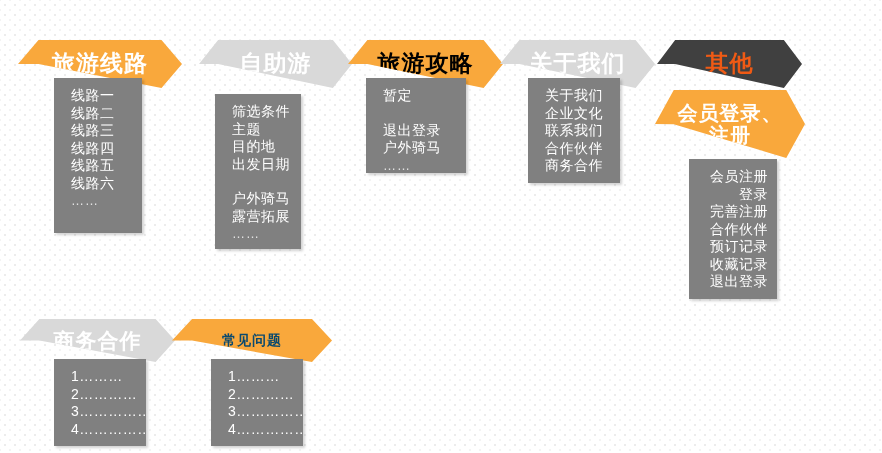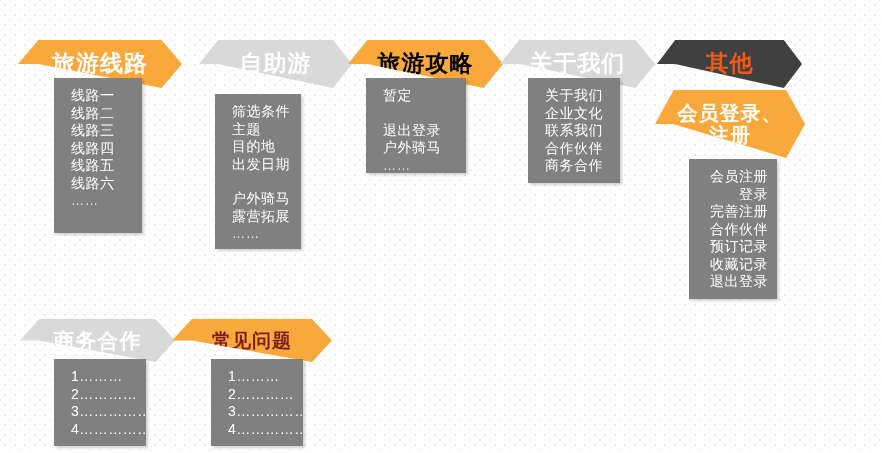--- a/index.html
+++ b/index.html
@@ -161,21 +161,21 @@
       </div>
     </div>
     <div class="panel left-align" style="left: 54px; top: 359px; width: 92px; height: 87px;">
       <div class="row">1………</div>
       <div class="row">2…………</div>
       <div class="row">3……………</div>
       <div class="row">4………………</div>
     </div>
     <div class="node" style="left: 172px; top: 303px; width: 160px; height: 43px;">
       <div class="hex" style="width: 160px; height: 43px; background: rgb(249, 168, 60);">
-        <div class="hex-inner" style="font-size: 19px; color: #7f1d1d;">常见问题</div>
+        <div class="hex-inner" style="font-size: 14px; color: #0c4a6e;">常见问题</div>
       </div>
     </div>
     <div class="panel left-align" style="left: 211px; top: 359px; width: 92px; height: 87px;">
       <div class="row">1………</div>
       <div class="row">2…………</div>
       <div class="row">3……………</div>
       <div class="row">4………………</div>
     </div>
   </div>
 

